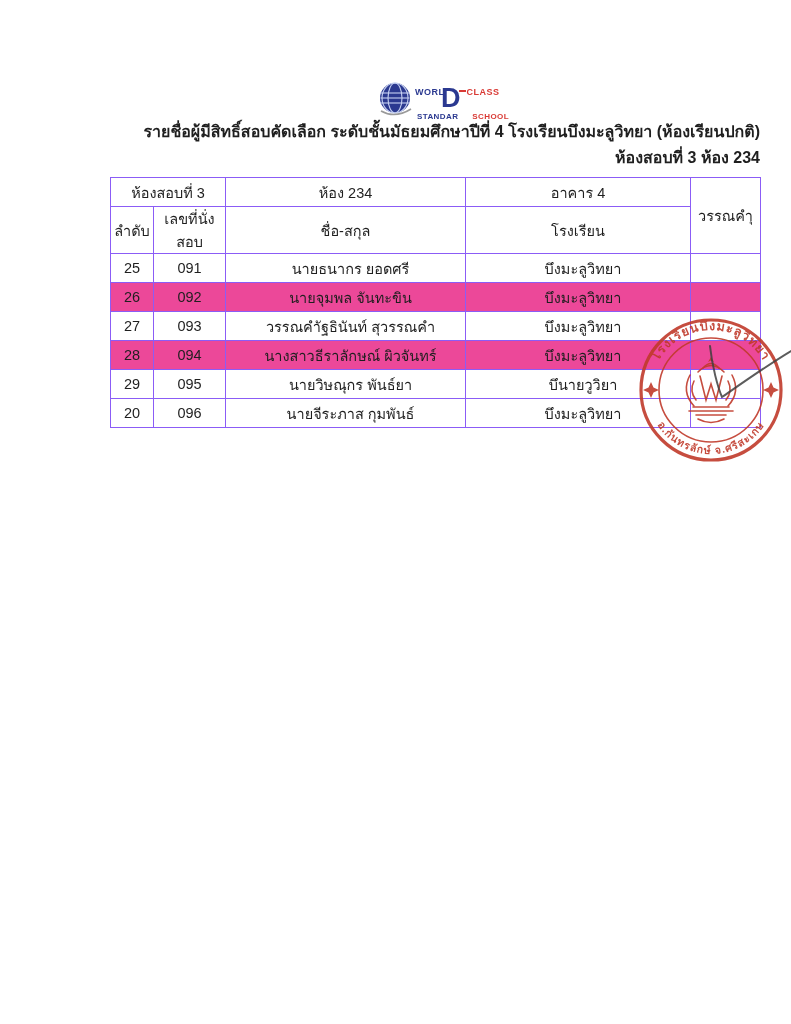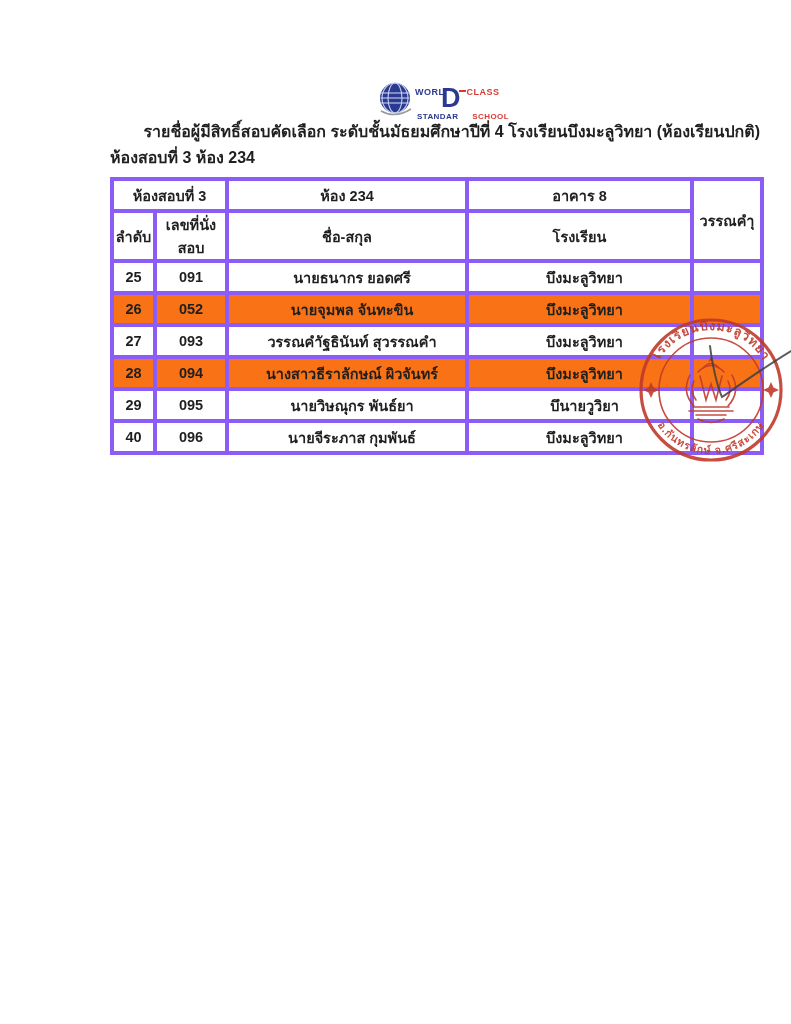--- a/index.html
+++ b/index.html
@@ -13,26 +13,26 @@
   .wcs{display:flex;align-items:center;gap:2px;}
   .wcs-text{position:relative;width:78px;height:34px;}
   .wcs-line1{position:absolute;left:0;top:4px;font-weight:bold;font-size:9px;letter-spacing:.5px;color:#2b3990;white-space:nowrap;}
   .wcs-line1 .red{color:#d93a35;}
   .wcs-line1 .dash{display:inline-block;width:7px;height:2px;background:#d93a35;vertical-align:middle;margin:0 1px 2px 14px;}
   .wcs-line2{position:absolute;left:2px;top:17px;font-weight:bold;font-size:8px;letter-spacing:.4px;color:#2b3990;white-space:nowrap;margin-top:12px;}
   .wcs-line2 .red{color:#d93a35;margin-left:14px;}
   .bigD{position:absolute;left:26px;top:0px;font-weight:bold;font-size:27px;line-height:30px;color:#2b3990;}
   
   .title{ text-align:right;font-weight:bold;font-size:16px;line-height:1.35;margin-top:5px;}
-  .title2{text-align:left;font-weight:bold;font-size:16px;line-height:1.3;margin-top:5px;}
+  .title2{text-align:right;font-weight:bold;font-size:16px;line-height:1.3;margin-top:5px;}
   
   table{border-collapse:collapse;table-layout:fixed;width:650px;margin-top:9px;}
-  td{border:4px solid #8b5cf6;height:28px;vertical-align:middle;font-size:14.5px;padding:0;text-align:center;overflow:hidden;font-weight:bold;}
+  td{border:1px solid #8b5cf6;height:28px;vertical-align:middle;font-size:14.5px;padding:0;text-align:center;overflow:hidden;}
   td.name,td.school{text-align:center;padding-left:10px;}
-  tr.shade td{background:#f97316;}
+  tr.shade td{background:#ec4899;}
   
   .stamp{position:absolute;left:630px;top:309px;width:162px;height:162px;z-index:5;}
   .signature{position:absolute;left:598px;top:330px;width:193px;height:85px;z-index:6;}
 </style>
 </head>
 <body>
 
 <div class="content">
 
   <div class="logos">
@@ -76,39 +76,39 @@
         <col style="width:43px">
         <col style="width:72px">
         <col style="width:240px">
         <col style="width:225px">
         <col style="width:70px">
       </colgroup>
     <tbody>
       <tr>
         <td colspan="2">ห้องสอบที่ 3</td>
         <td>ห้อง 234</td>
-        <td>อาคาร 8</td>
+        <td>อาคาร 4</td>
         <td rowspan="2">วรรณคำุ</td>
       </tr>
       <tr>
         <td>ลำดับ</td>
         <td>เลขที่นั่งสอบ</td>
         <td>ชื่อ-สกุล</td>
         <td>โรงเรียน</td>
       </tr>
       <tr>
         <td>25</td>
         <td>091</td>
         <td class="name">นายธนากร  ยอดศรี</td>
         <td class="school">บึงมะลูวิทยา</td>
         <td></td>
       </tr>
       <tr class="shade">
         <td>26</td>
-        <td>052</td>
+        <td>092</td>
         <td class="name">นายจุมพล  จันทะขิน</td>
         <td class="school">บึงมะลูวิทยา</td>
         <td></td>
       </tr>
       <tr>
         <td>27</td>
         <td>093</td>
         <td class="name">วรรณคำัฐธินันท์  สุวรรณคำ</td>
         <td class="school">บึงมะลูวิทยา</td>
         <td></td>
@@ -121,21 +121,21 @@
         <td></td>
       </tr>
       <tr>
         <td>29</td>
         <td>095</td>
         <td class="name">นายวิษณุกร  พันธ์ยา</td>
         <td class="school">บึนายวูวิยา</td>
         <td></td>
       </tr>
       <tr>
-        <td>40</td>
+        <td>20</td>
         <td>096</td>
         <td class="name">นายจีระภาส  กุมพันธ์</td>
         <td class="school">บึงมะลูวิทยา</td>
         <td></td>
       </tr>
     </tbody>
   </table>
 </div>
 
 <svg class="stamp" viewBox="0 0 162 162" opacity="0.9">

